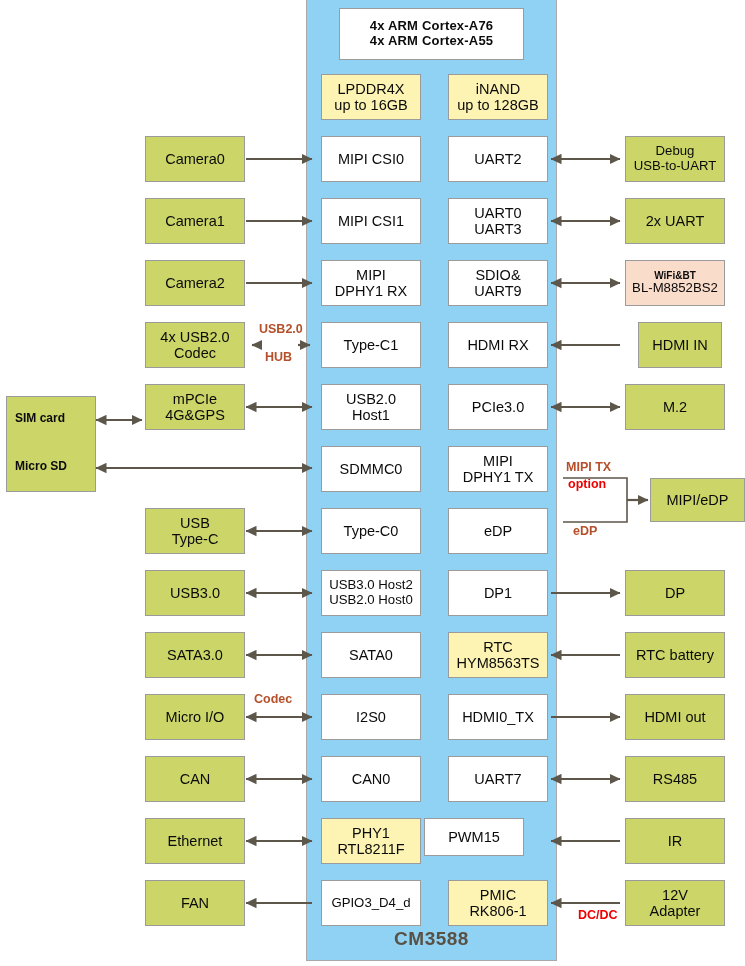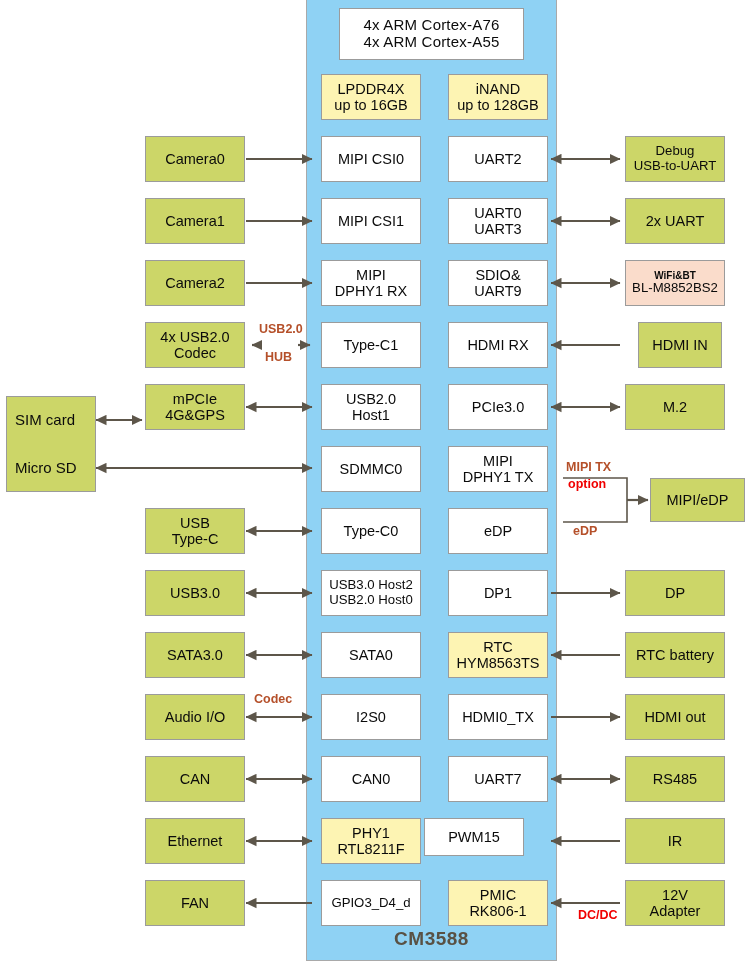--- a/index.html
+++ b/index.html
@@ -48,39 +48,40 @@
     line-height: 1.12;
     font-size: 14.5px;
     color: #0b0b0b;
     padding: 0 2px;
   }
   .box-white  { background: #ffffff; }
   .box-green  { background: #ccd668; }
   .box-yellow { background: #fdf4b3; }
   .box-pink   { background: #fadccb; }
   .cpu-box {
-    font-weight: normal;
-    font-size: 15px;
+    font-weight: bold;
+    font-size: 13px;
     letter-spacing: 0.2px;
   }
   .box .l2 { display: block; }
   .sub { font-size: 13.2px; }
 
   
   .tall-green {
     background: #ccd668;
     border: 1px solid #9b9b9b;
     box-sizing: border-box;
     position: absolute;
   }
   .tall-label {
     position: absolute;
-    font-size: 15px;
+    font-size: 12px;
     color: #0b0b0b;
     left: 8px;
+    font-weight: bold;
   }
 
   
   svg.arrows {
     position: absolute;
     left: 0; top: 0;
     width: 745px; height: 966px;
     pointer-events: none;
   }
 
@@ -399,21 +400,21 @@
       </div>
     </div>
   <div class="abs box box-green" style="left:145px; top:632px; width:100px; height:46px;">
       <div>
         <span class="l2">SATA3.0</span>
         <span class="l2"></span>
       </div>
     </div>
   <div class="abs box box-green" style="left:145px; top:694px; width:100px; height:46px;">
       <div>
-        <span class="l2">Audio I/O</span>
+        <span class="l2">Micro I/O</span>
         <span class="l2"></span>
       </div>
     </div>
   <div class="abs box box-green" style="left:145px; top:756px; width:100px; height:46px;">
       <div>
         <span class="l2">CAN</span>
         <span class="l2"></span>
       </div>
     </div>
   <div class="abs box box-green" style="left:145px; top:818px; width:100px; height:46px;">

